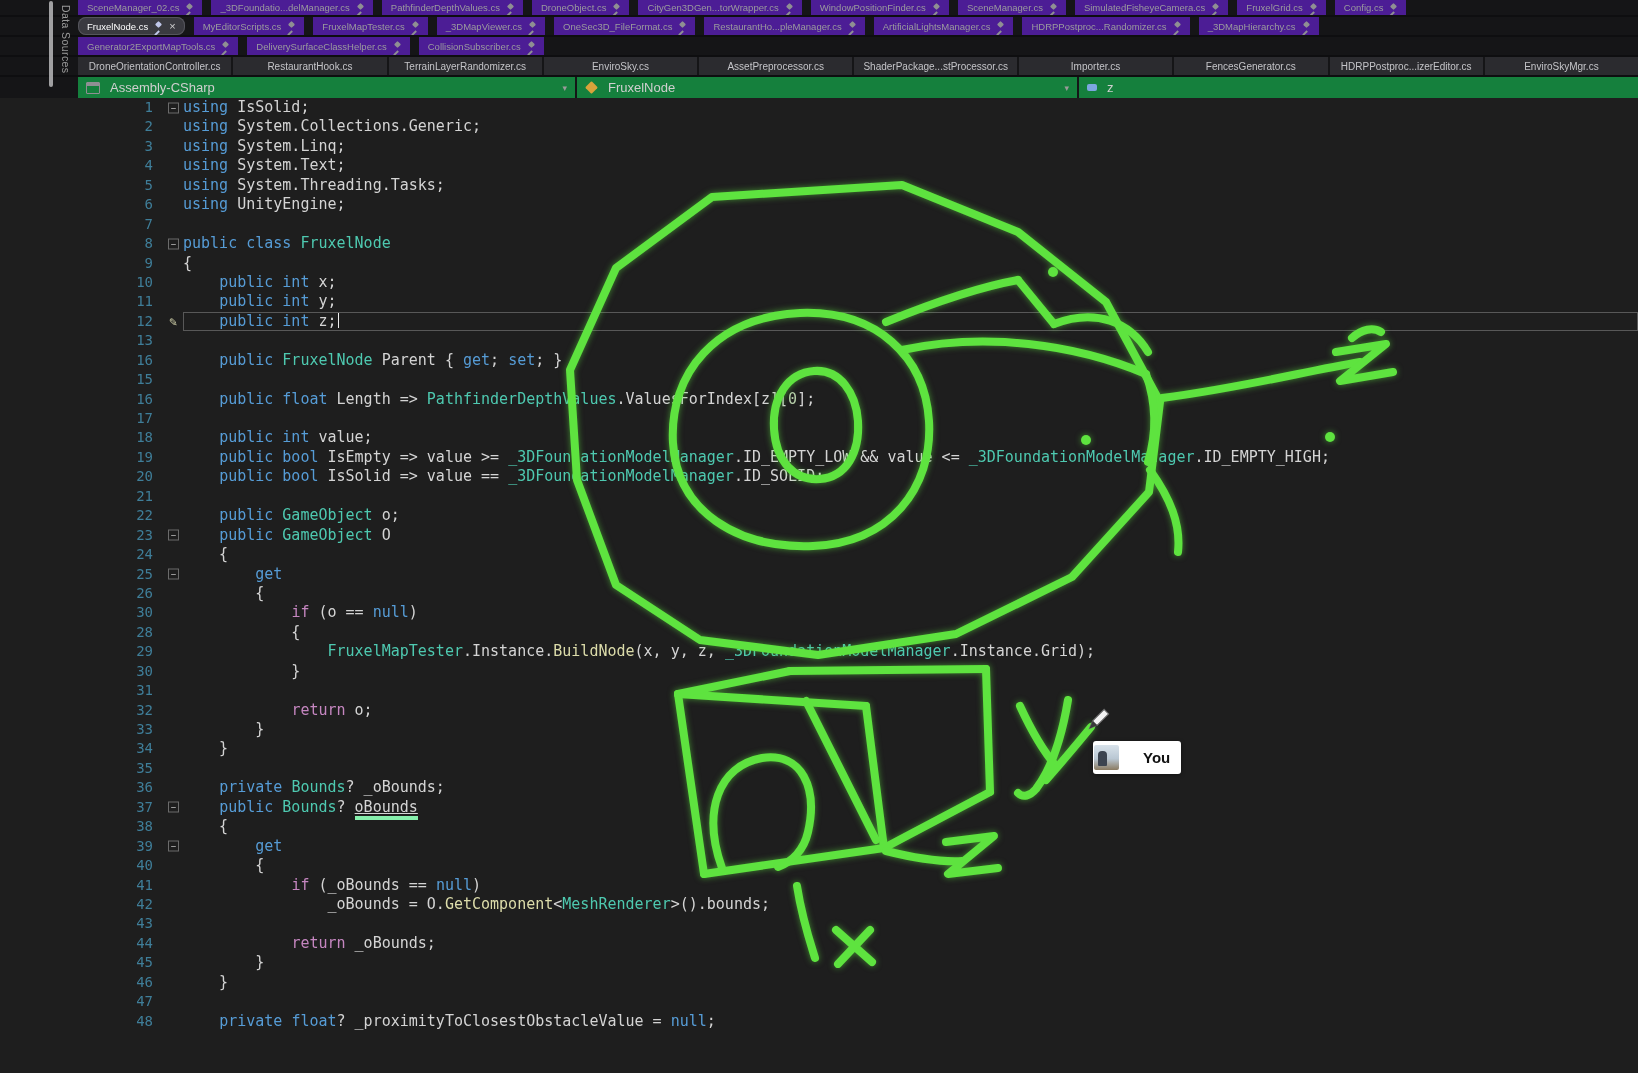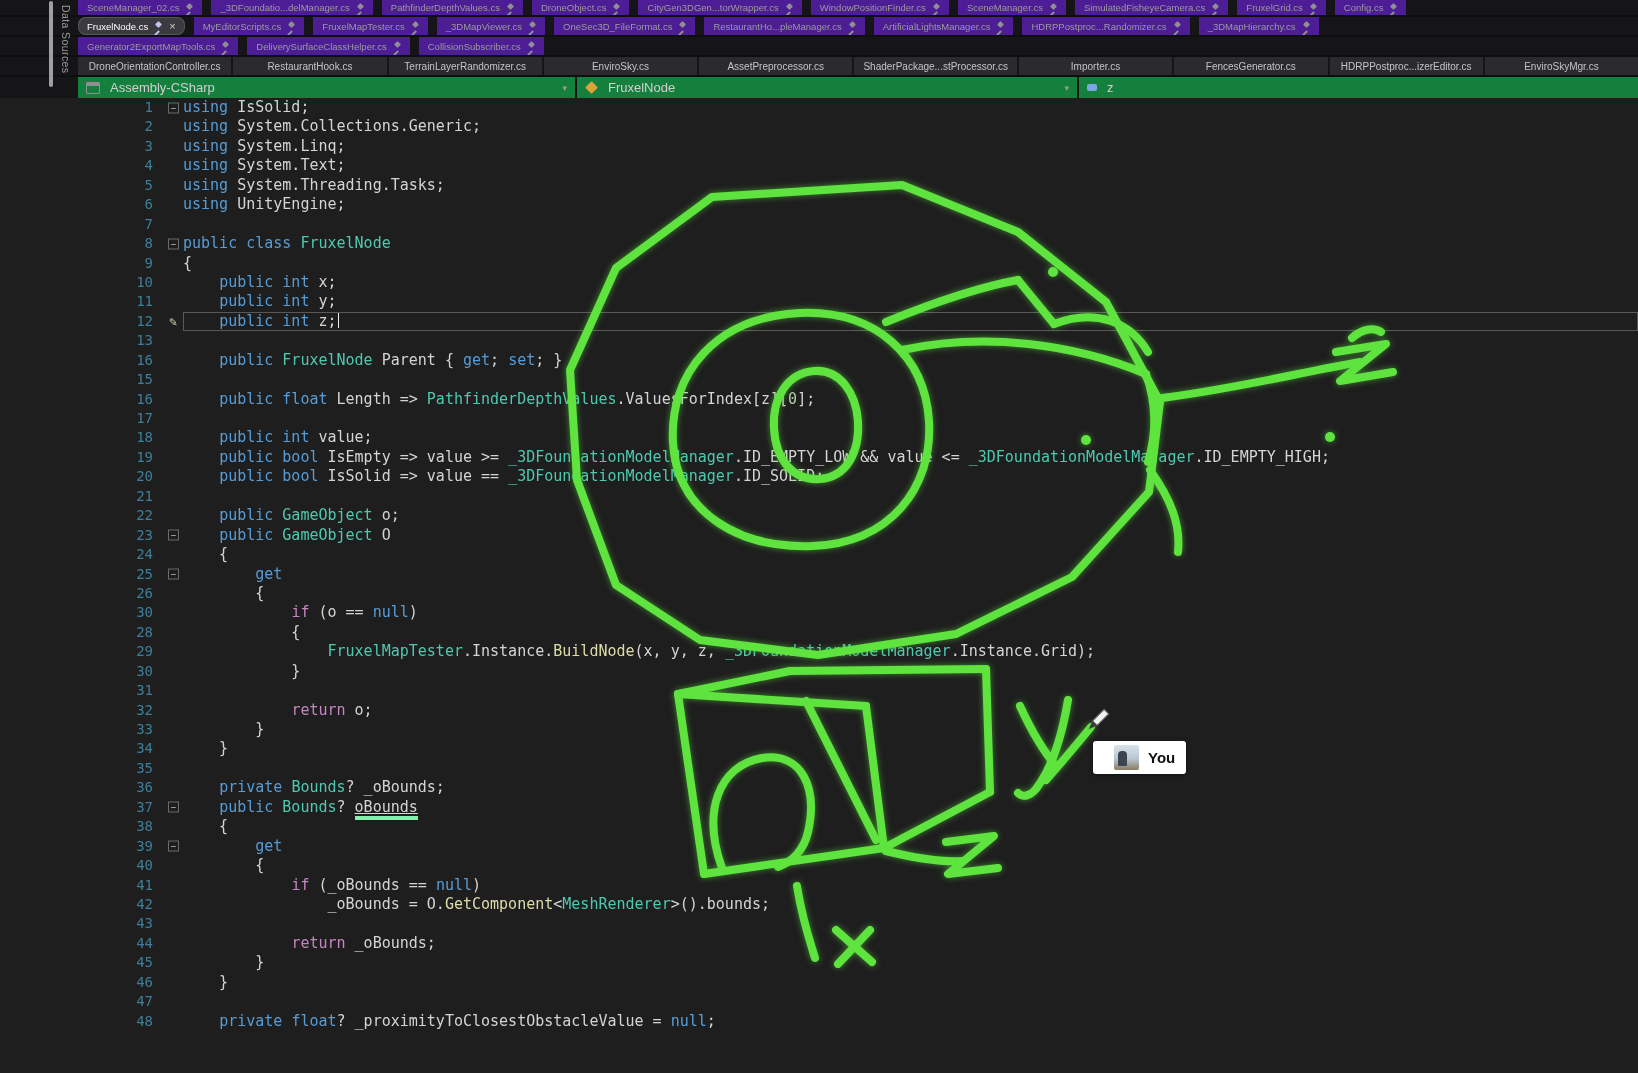--- a/index.html
+++ b/index.html
@@ -63,21 +63,21 @@
   .tp{color:var(--plain,#d4d4d4);}    .tn{color:var(--number_literal,#b5cea8);}
   .tu{color:var(--plain,#d4d4d4);border-bottom:4px solid #86efac;text-decoration:underline;}
   .caret{display:inline-block;width:1.5px;height:15px;background:#ededed;vertical-align:-2px;margin-left:1px;}
   
   #draw{position:absolute;left:0;top:0;width:1638px;height:1073px;z-index:5;pointer-events:none;
         filter:drop-shadow(0 0 3px rgba(94,227,63,.55));}
   #draw path{stroke:var(--annotation,#5ee33f);fill:none;stroke-width:8;stroke-linecap:round;stroke-linejoin:round;}
   #draw circle{fill:var(--annotation,#5ee33f);stroke:none;}
   
   #you-tag{position:absolute;left:1093px;top:741px;height:33px;box-sizing:border-box;background:#fff;
-           border-radius:3px;display:flex;align-items:center;gap:9px;padding:3px 11px 3px 21px;
+           border-radius:3px;display:flex;align-items:center;gap:24px;padding:3px 11px 3px 1px;
            box-shadow:0 1px 4px rgba(0,0,0,.45);z-index:8;}
   .you-avatar{width:25px;height:25px;border-radius:2px;position:relative;overflow:hidden;
               background:linear-gradient(180deg,#d8e2ea 0%,#b9c7d3 55%,#8a7a60 100%);}
   .you-avatar::after{content:"";position:absolute;left:4px;top:6px;width:9px;height:15px;
                      border-radius:4px 4px 1px 1px;background:#3c4450;}
   .you-label{font-weight:700;font-size:15px;color:#111;}
   #pencil-cursor{position:absolute;left:1085px;top:706px;width:27px;height:27px;z-index:9;}
 </style>
 </head>
 <body>

